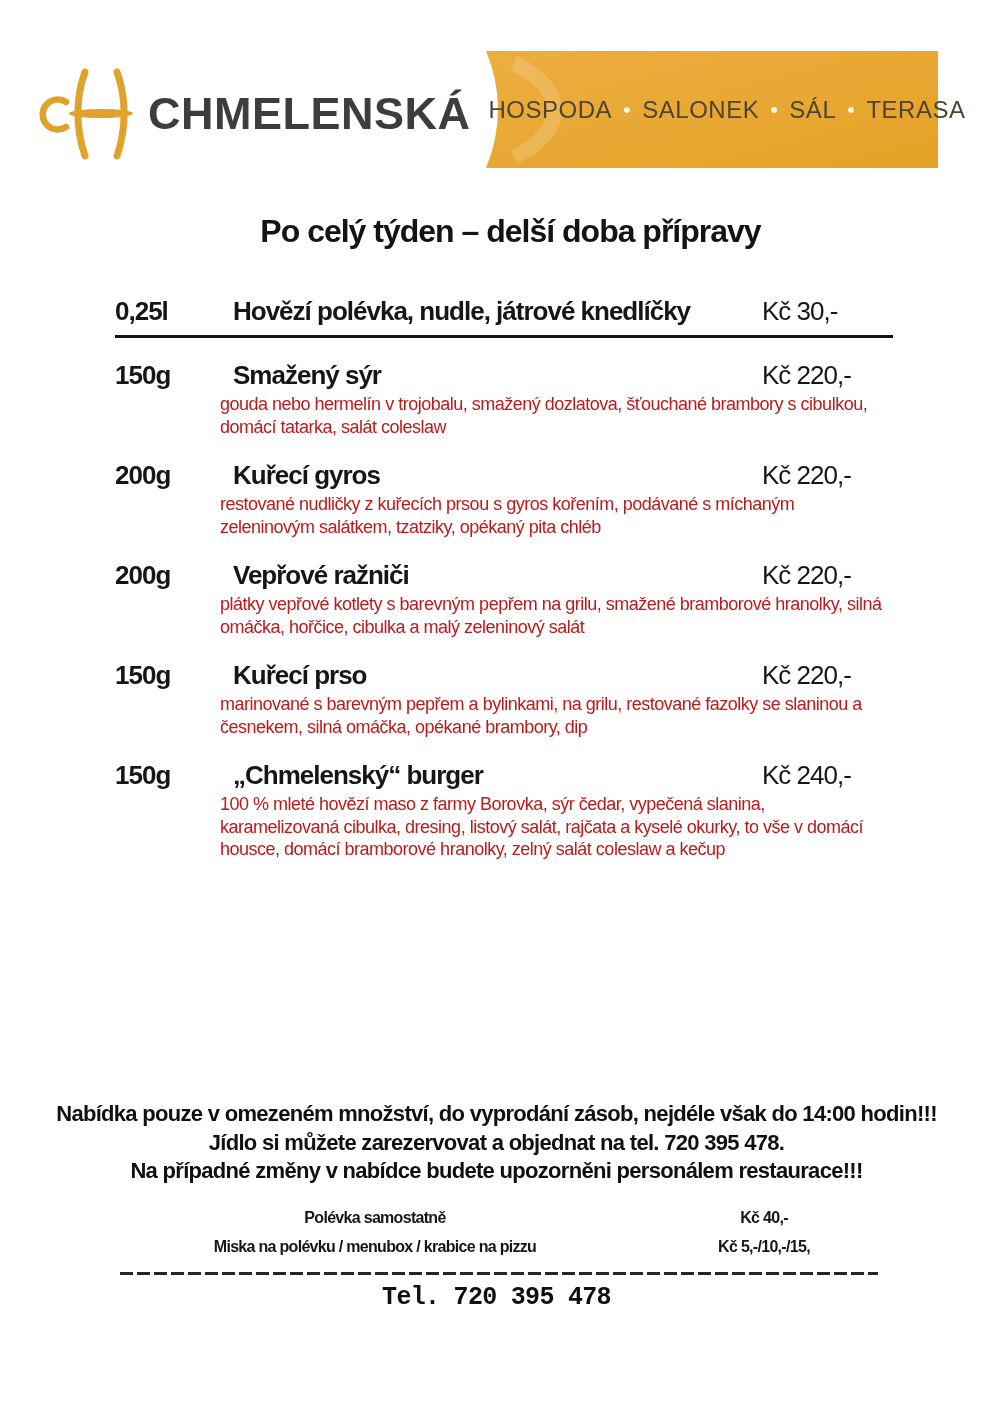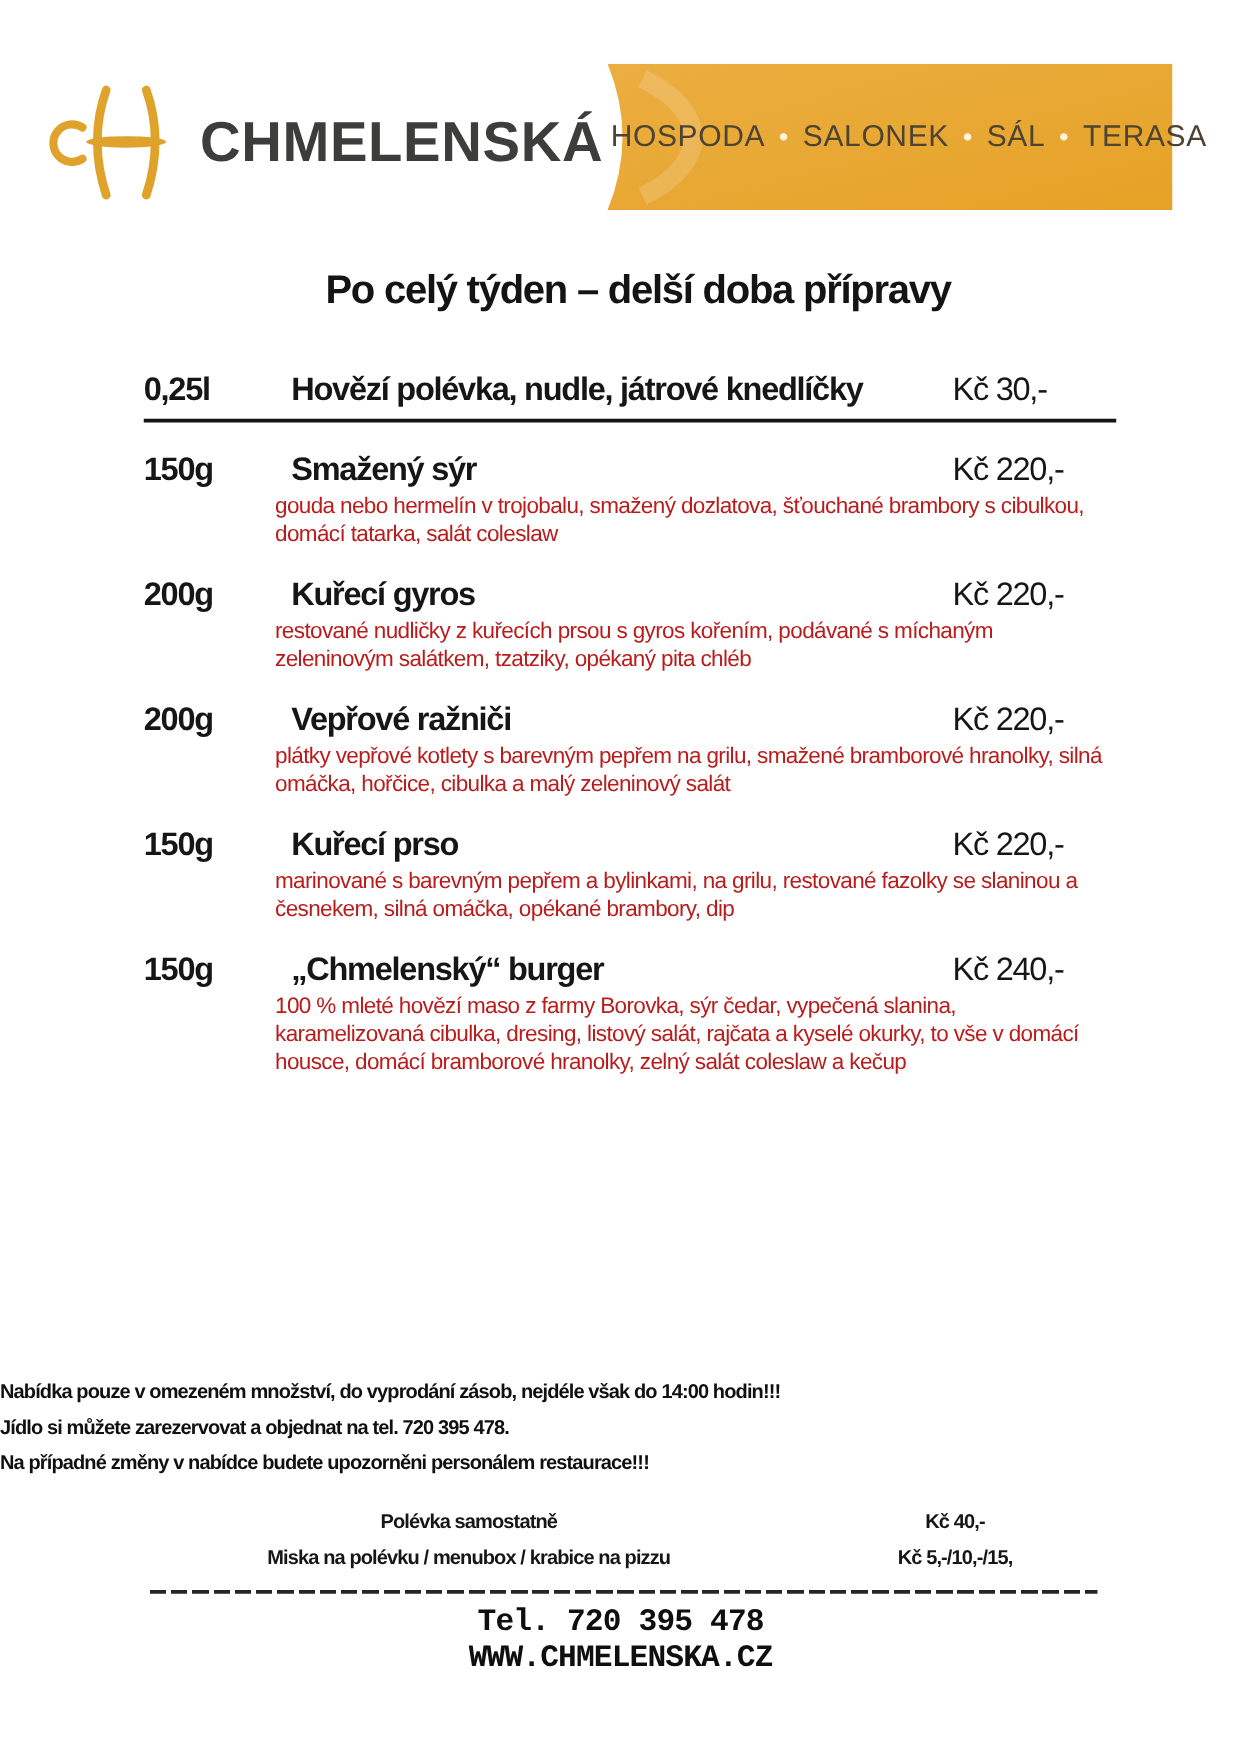--- a/index.html
+++ b/index.html
@@ -2,21 +2,21 @@
 <html><head>
 <meta charset="utf-8">
 <style>
   html,body{margin:0;padding:0;background:#ffffff;}
   body{font-family:"Liberation Sans", sans-serif; color:#161616;}
   .page{position:relative;width:993px;height:1404px;background:#ffffff;overflow:hidden;}
 
   
   .logo-group{position:absolute;left:38px;top:66px;display:flex;align-items:center;}
   .logo-mark{width:98px;height:96px;display:block;}
-  .wordmark{font-size:45px;font-weight:600;color:#3d3d3c;letter-spacing:0.5px;margin-left:24px;}
+  .wordmark{font-size:45px;font-weight:600;color:#3d3d3c;letter-spacing:0.5px;margin-left:12px;}
 
   .banner{position:absolute;left:486px;top:51px;width:452px;height:117px;}
   .banner-svg{position:absolute;left:0;top:0;width:452px;height:117px;}
   .banner-text{position:absolute;left:0;top:0;width:100%;height:100%;
     display:flex;align-items:center;justify-content:center;
     padding-left:30px;box-sizing:border-box;
     color:#4e4433;font-size:24px;letter-spacing:0.5px;}
   .banner-word{white-space:nowrap;}
   .banner-dot{color:#fbf5de;margin:0 11px;font-size:22px;line-height:1;}
 
@@ -29,22 +29,22 @@
   .item{position:relative;margin-bottom:22px;}
   .item-head{display:flex;line-height:30px;}
   .portion{width:118px;font-size:26px;font-weight:bold;letter-spacing:-1px;flex:0 0 118px;}
   .dish-name{font-size:26px;font-weight:bold;letter-spacing:-1px;flex:1 1 auto;padding-right:140px;}
   .price{position:absolute;left:647px;top:0;font-size:26px;font-weight:normal;letter-spacing:-1px;line-height:30px;white-space:nowrap;}
   .desc{margin-left:105px;width:662px;font-size:18px;line-height:22.5px;
     letter-spacing:-0.5px;color:#b91c1c;margin-top:3px;}
   .rule{border-bottom:3px solid #151515;margin-top:9px;width:778px;}
 
   
-  .notes{position:absolute;top:1100px;left:0;width:100%;text-align:left;
-    font-size:16px;font-weight:bold;letter-spacing:-0.7px;line-height:28.5px;color:#101010;}
+  .notes{position:absolute;top:1100px;left:0;width:100%;text-align:center;
+    font-size:22px;font-weight:bold;letter-spacing:-0.7px;line-height:28.5px;color:#101010;}
 
   
   .extras{position:absolute;top:1203px;left:115px;width:778px;
     font-size:16px;font-weight:bold;letter-spacing:-0.7px;line-height:29px;}
   .extra-row{display:flex;}
   .extra-name{width:520px;text-align:center;}
   .extra-price{width:258px;text-align:center;white-space:nowrap;}
 
   
   .dash-line{position:absolute;top:1272px;left:120px;width:758px;height:3px;
@@ -162,16 +162,15 @@
     </div>
     <div class="extra-row">
       <span class="extra-name">Miska na polévku / menubox / krabice na pizzu</span>
       <span class="extra-price">Kč 5,-/10,-/15,</span>
     </div>
   </div>
 
   <div class="dash-line"></div>
   <div class="contact">
     <div>Tel. 720 395 478</div>
-    <div>WWW.CHMELENSKA.CZ</div>
   </div>
 
 </div>
 
 </body></html>

